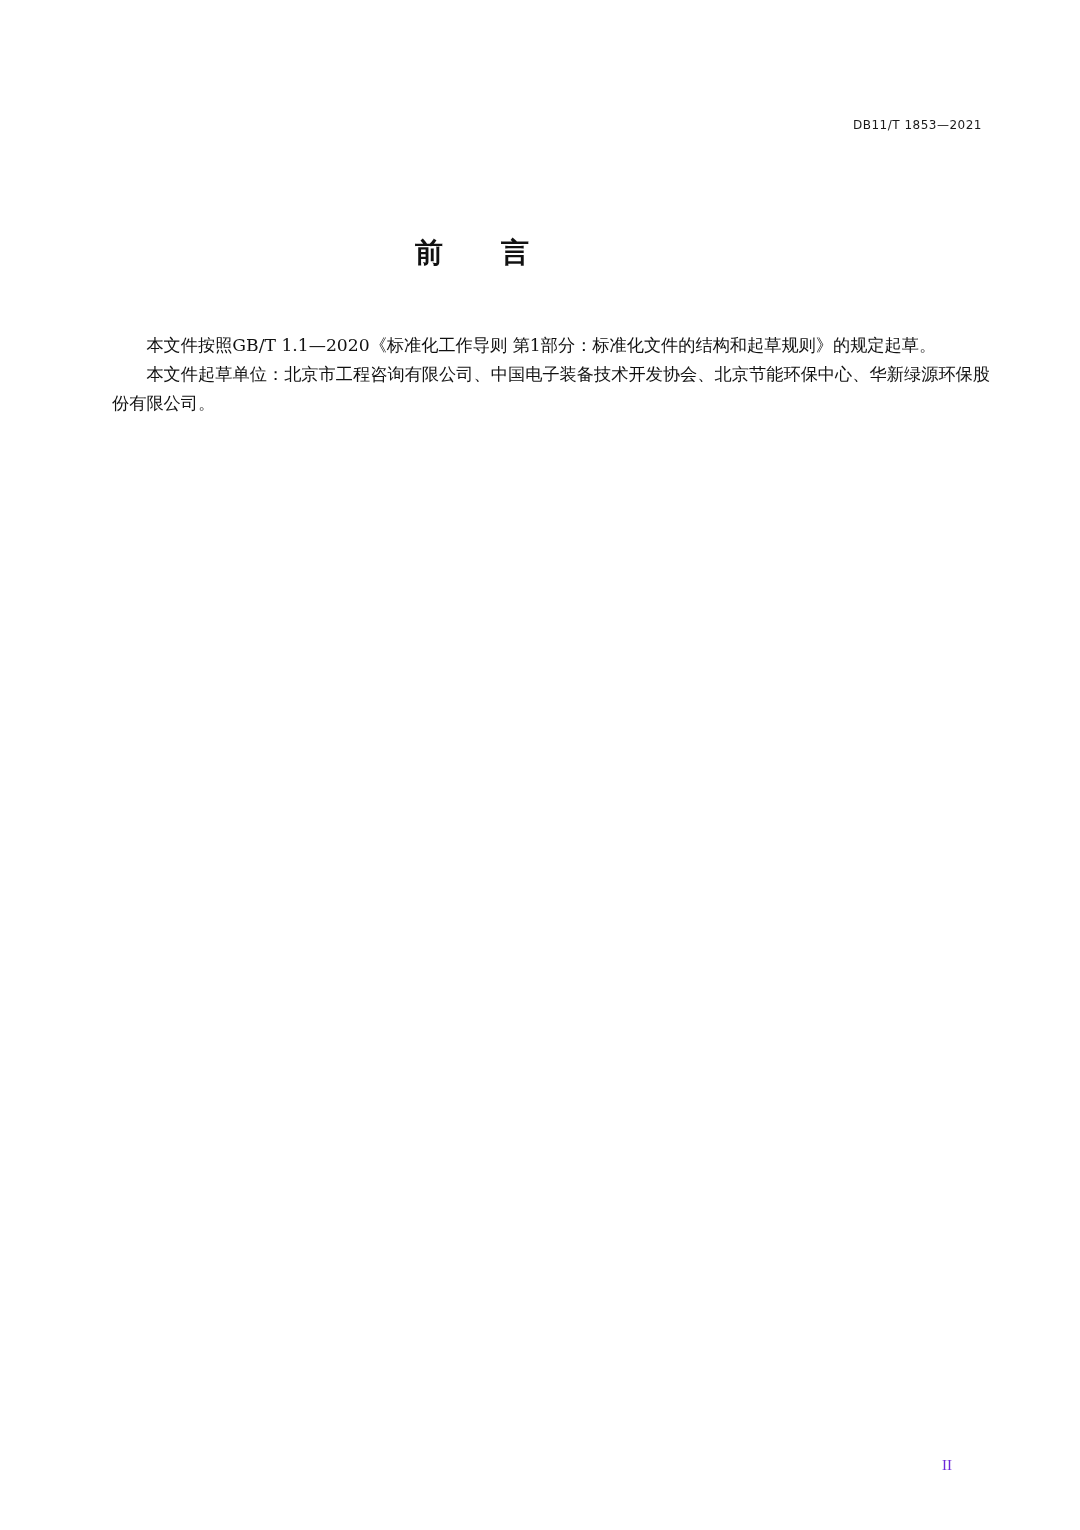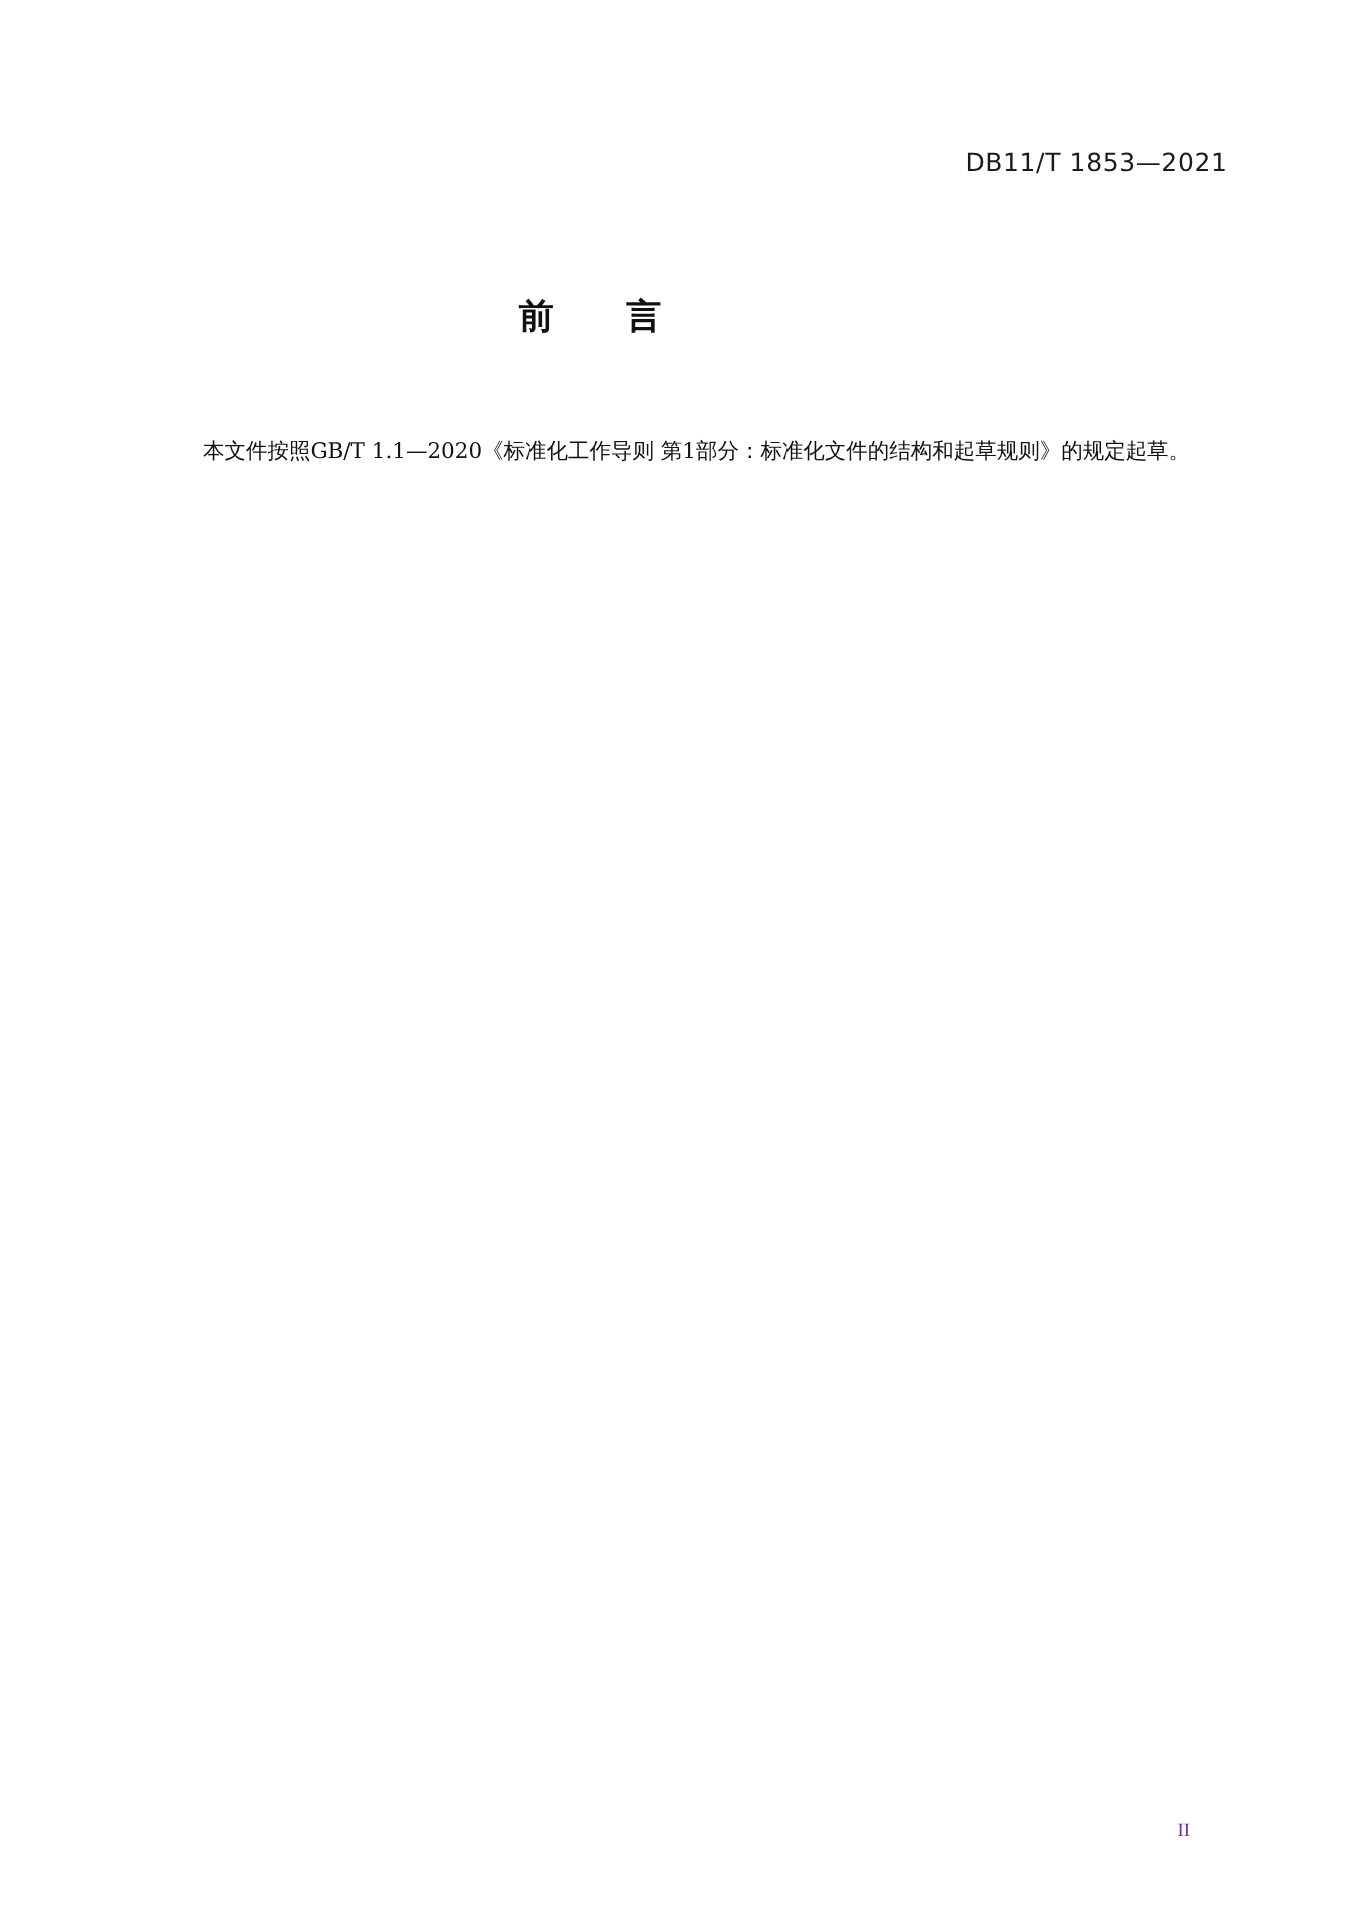--- a/index.html
+++ b/index.html
@@ -1,35 +1,36 @@
 <!DOCTYPE html>
 <html><head>
 <meta charset="utf-8">
 <style>
   html, body { margin: 0; padding: 0; background: #ffffff; }
   body { width: 1080px; height: 1530px; position: relative; overflow: hidden;
          font-family: "DejaVu Sans", "Liberation Sans", sans-serif; color: #111; }
-  .doc-code { position: absolute; top: 118px; right: 98px; font-size: 20px; letter-spacing: 0.5px;
+  .doc-code { position: absolute; top: 118px; right: 98px; font-size: 12px; letter-spacing: 0.5px;
               font-family: "DejaVu Sans", sans-serif; color: #1a1a1a; }
   .title { position: absolute; top: 234px; left: 0; width: 944px; text-align: center;
            font-size: 28px; font-weight: bold; color: #111; }
   .title span { display: inline-block; }
   .title .gap { width: 58px; }
   .body { position: absolute; top: 331px; left: 112px; width: 878px; font-size: 17.2px;
           line-height: 29px; font-family: "DejaVu Serif", "Liberation Serif", serif; }
-  .para { margin: 16px; text-indent: 2em; text-align: justify; text-align-last: left; }
+  .para { margin: 0; text-indent: 2em; text-align: justify; text-align-last: left; }
   .page-no { position: absolute; top: 1457px; left: 942px; font-size: 15px;
              font-family: "Liberation Serif", serif; color: #6d28d9; }
 </style>
 </head>
 <body>
 
 <div class="doc-code">DB11/T 1853—2021</div>
 
 <div class="title">
   <span>前</span><span class="gap"></span><span>言</span>
 </div>
 
 <div class="body">
   <p class="para">本文件按照GB/T 1.1—2020《标准化工作导则 第1部分：标准化文件的结构和起草规则》的规定起草。</p>
+  <p class="para">本文件起草单位：北京市工程咨询有限公司、中国电子装备技术开发协会、北京节能环保中心、华新绿源环保股份有限公司。</p>
 </div>
 
 <div class="page-no">II</div>
 
 </body></html>

